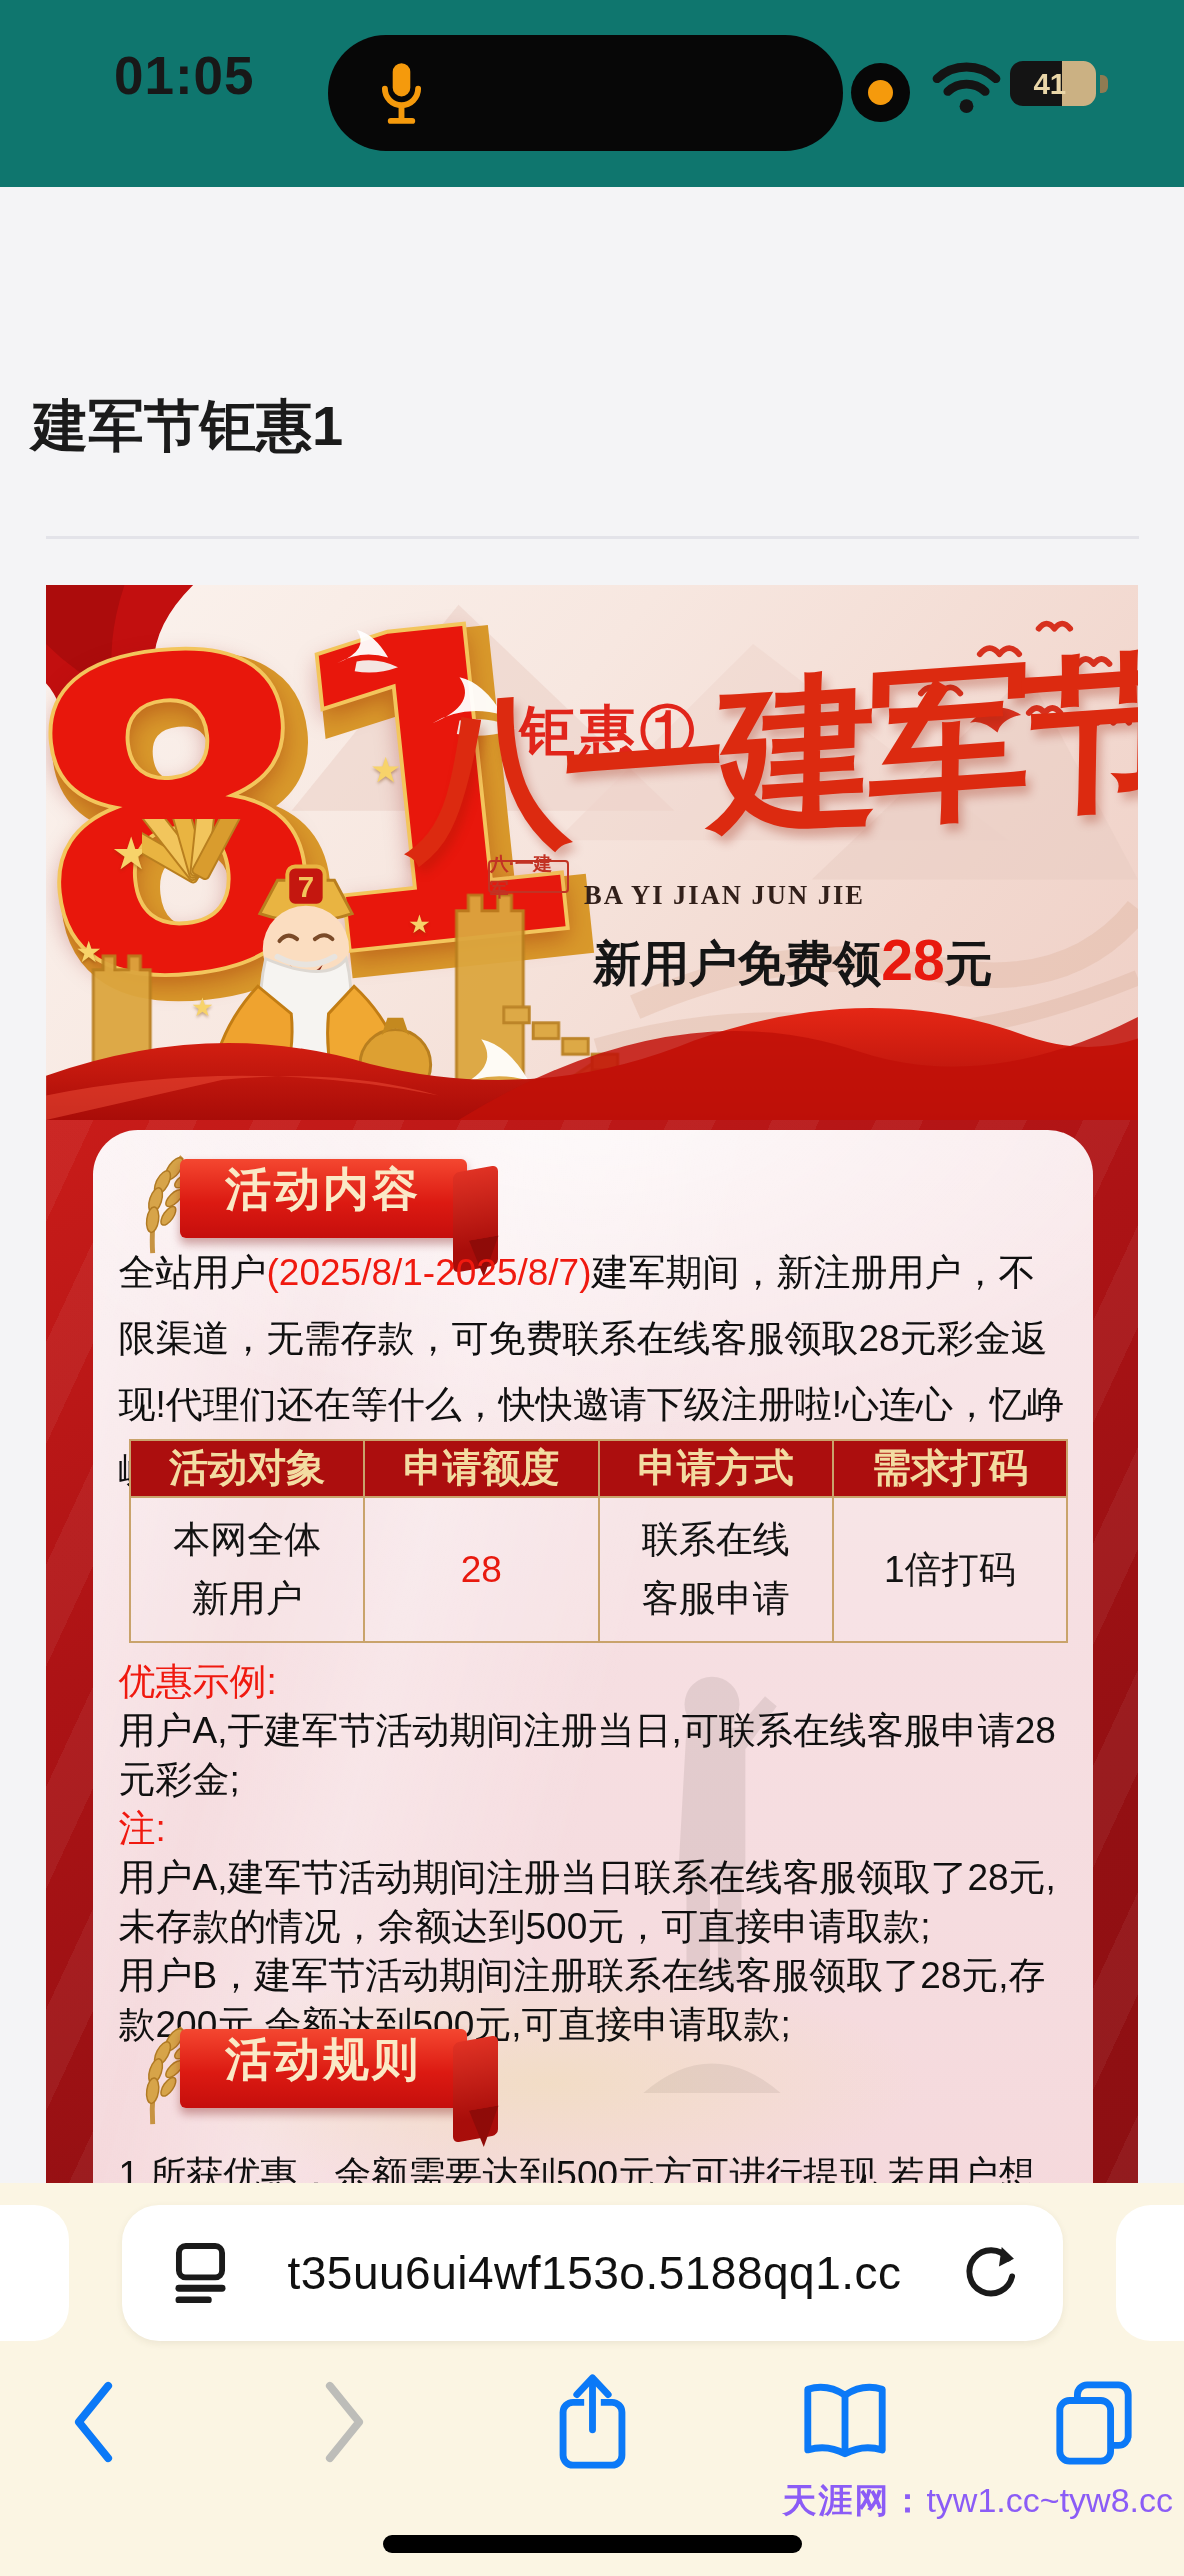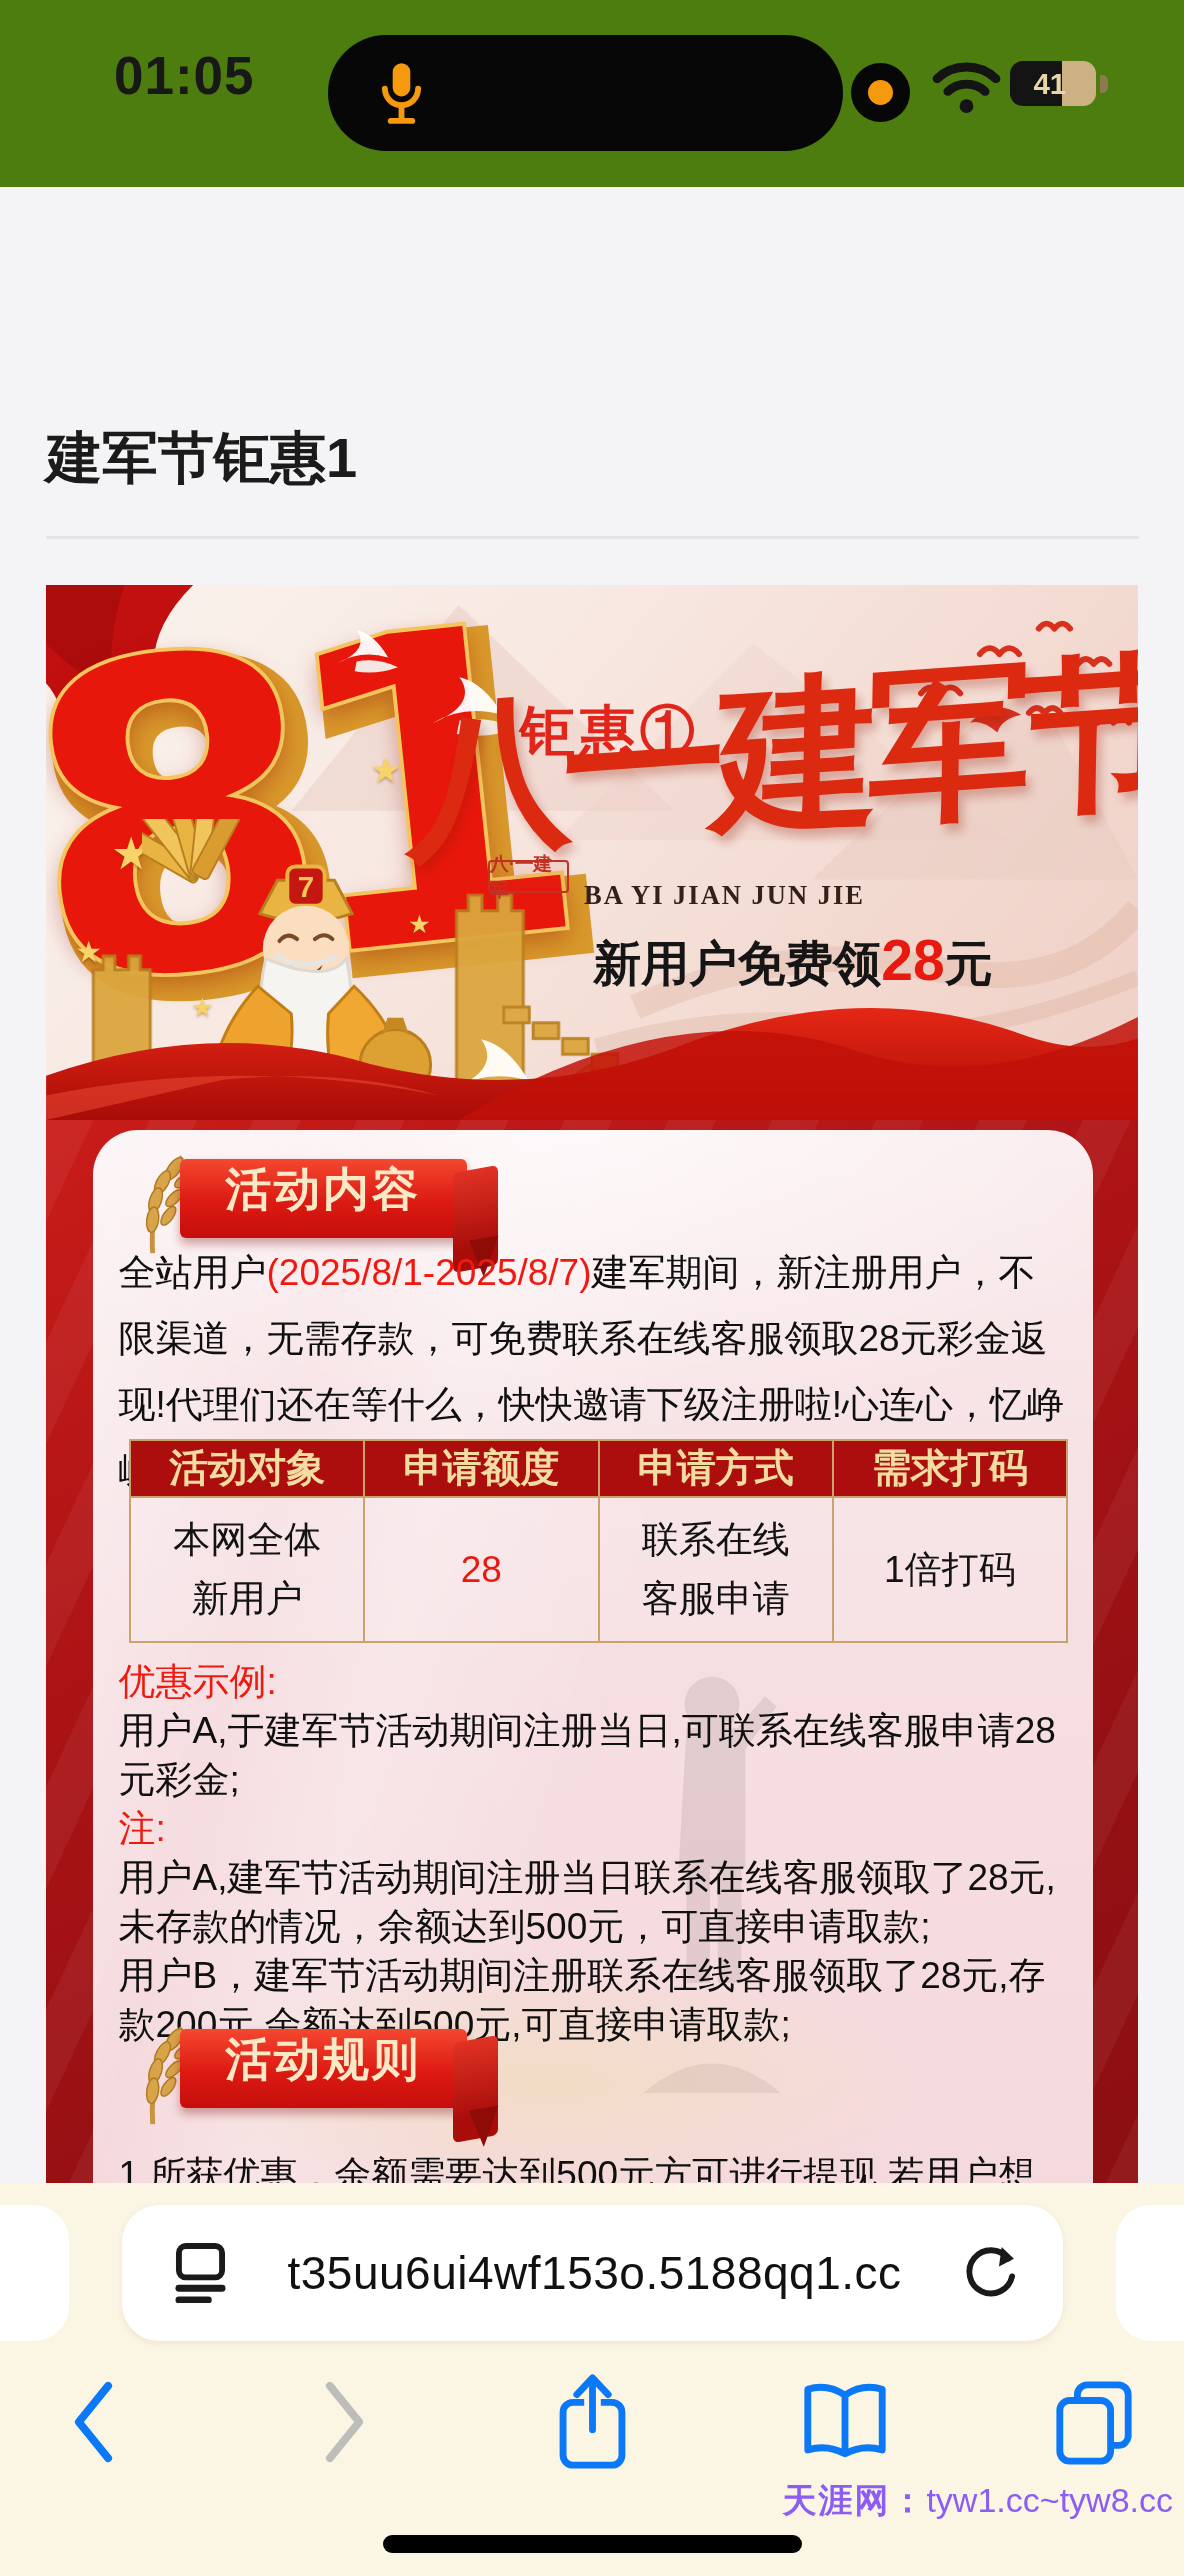--- a/index.html
+++ b/index.html
@@ -1,41 +1,41 @@
 <!DOCTYPE html>
 <html><head>
 <meta charset="utf-8">
 <style>
   * { margin:0; padding:0; box-sizing:border-box; }
   body { background:#222; font-family:"Liberation Sans", sans-serif; }
   .screen{ position:relative; width:1185px; height:2576px; margin:0 auto;
     background:#F4F4F6; overflow:hidden; font-family:"Liberation Sans",sans-serif; }
 
   
-  .status{ position:absolute; top:0; left:0; width:100%; height:187px; background:#4d7c0f; }
+  .status{ position:absolute; top:0; left:0; width:100%; height:187px; background:#0f766e; }
   .time{ position:absolute; left:114px; top:45px; font-size:53px; font-weight:bold; color:#181818; letter-spacing:1px; }
   .island{ position:absolute; left:328px; top:35px; width:515px; height:116px; background:#070707; border-radius:59px; }
   .mic-icon{ position:absolute; left:51px; top:25.5px; }
   .sensor-pod{ position:absolute; left:851px; top:63px; width:59px; height:59px; background:#070707; border-radius:50%; }
   .sensor-pod .dot{ position:absolute; left:16.7px; top:16.7px; width:25.5px; height:25.5px; background:#F59A0C; border-radius:50%; }
   .wifi-wrap{ position:absolute; left:931px; top:59px; }
   .battery{ position:absolute; left:1010px; top:61px; width:86px; height:45px; border-radius:12.8px;
     background:linear-gradient(to right,#141414 0 60%, #CBB183 60% 100%); overflow:hidden; }
   .battery .pct{ position:absolute; width:60%; left:0; top:0; height:100%; display:flex; align-items:center; justify-content:center;
     font-size:29.5px; font-weight:bold; color:#E9D6A8;padding-left:28px; }
   .battery-nub{ position:absolute; left:1100px; top:75px; width:7.9px; height:17.7px; background:#8f7b52; border-radius:0 5.9px 5.9px 0; }
 
   
   .navbar{ position:absolute; top:187px; left:0; width:100%; height:140px; background:#FFFFFF; border-radius:0 0 29.5px 29.5px; }
   .nav-back{ position:absolute; left:43px; top:33px; width:55px; height:73px; cursor:pointer; }
   .nav-title{ position:absolute; left:0; right:0; top:41px; text-align:center; font-size:47px; font-weight:bold; color:#111; }
   .nav-cs{ position:absolute; right:39px; top:33px; width:71px; height:73px; cursor:pointer; }
 
   
-  .heading{ position:absolute; left:46px; top:389px; font-size:56px; font-weight:bold; color:#1B1B1B;margin-top:32px; }
+  .heading{ position:absolute; left:32px; top:389px; font-size:56px; font-weight:bold; color:#1B1B1B; }
   .divider{ position:absolute; left:46px; right:46px; top:536px; height:2.9px; background:#E3E3E9; }
 
   
   .promo{ position:absolute; left:46px; top:585px; width:1092px; height:1631px; overflow:hidden; }
 
   
   .banner{ position:relative; width:1092px; height:535px;
     background:linear-gradient(130deg,#FBF3EE 0%, #F7E7E0 40%, #F2D8CF 75%, #EFCFC5 100%); overflow:hidden; }
   .banner svg.deco{ position:absolute; left:0; top:0; }
   .big81{ position:absolute; left:-15.7px; top:5.9px; width:550px; height:511px; transform:rotate(-6deg); }

